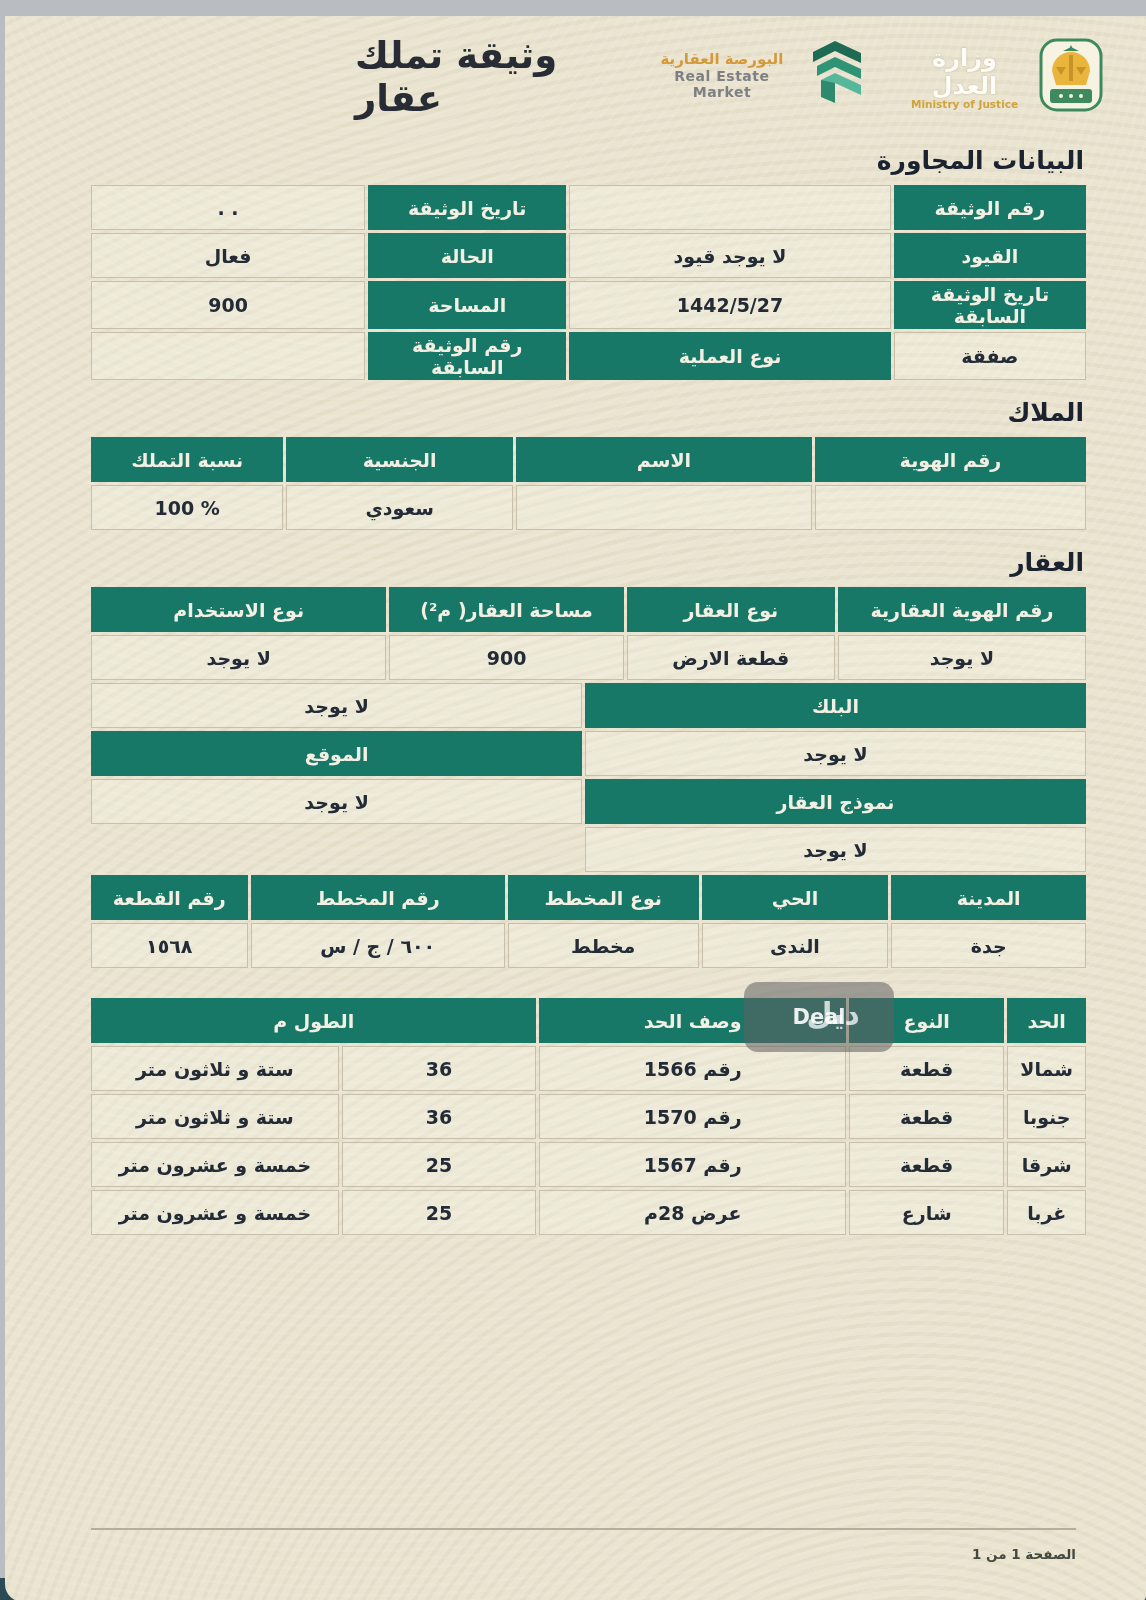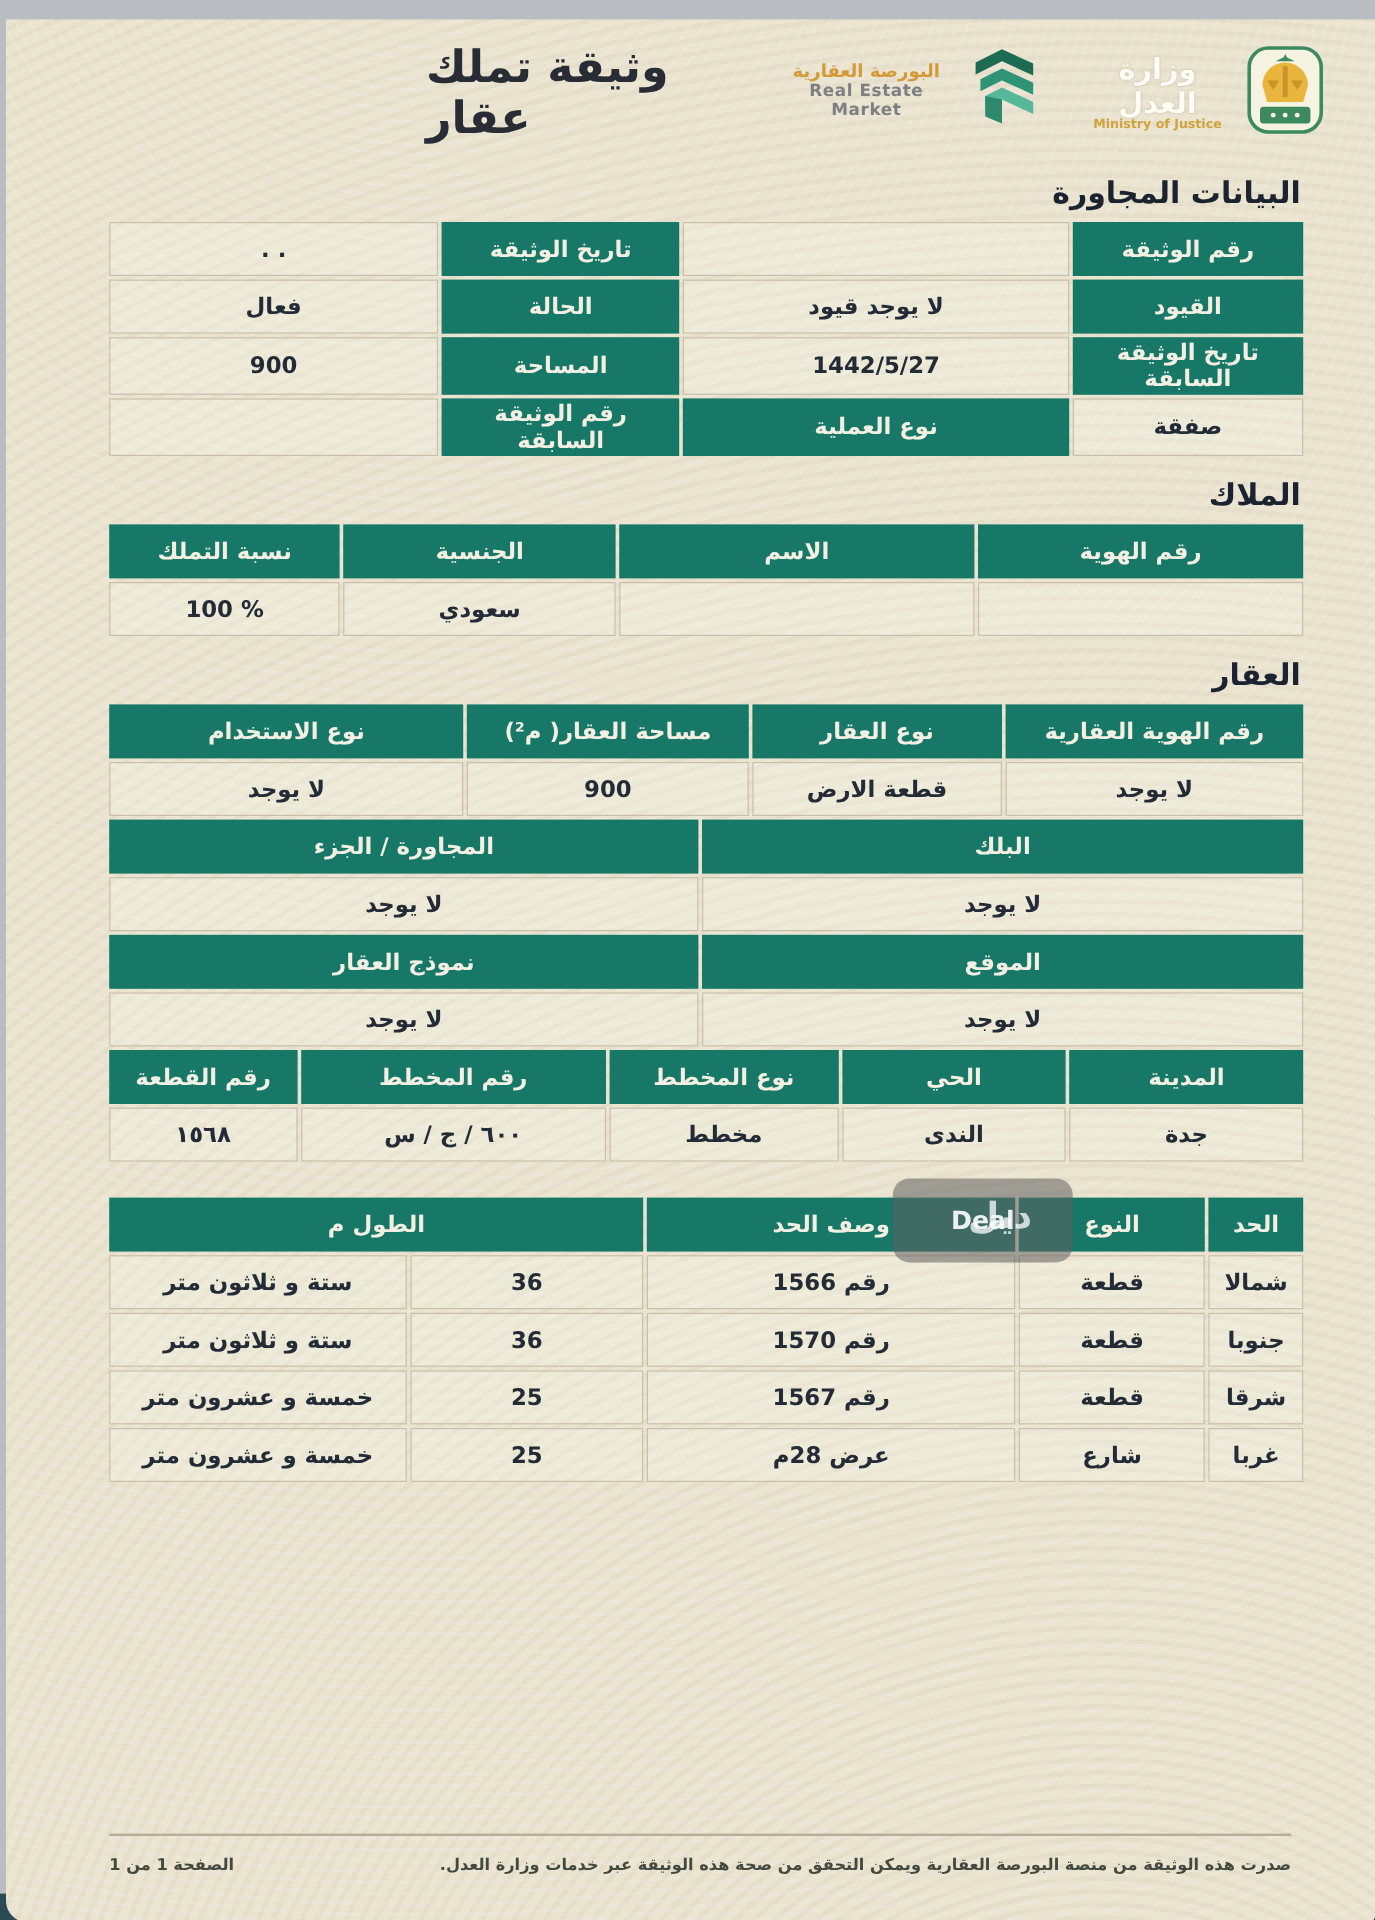--- a/index.html
+++ b/index.html
@@ -166,21 +166,20 @@
       <div class="cell lbl">نوع الاستخدام</div>
 
       <div class="cell val">لا يوجد</div>
       <div class="cell val">قطعة الارض</div>
       <div class="cell val">900</div>
       <div class="cell val">لا يوجد</div>
     </div>
 
     <div class="tbl tbl-prop-half gap-after">
       <div class="cell lbl">البلك</div>
-      <div class="cell lbl">المجاورة / الجزء</div>
       <div class="cell val">لا يوجد</div>
       <div class="cell val">لا يوجد</div>
 
       <div class="cell lbl">الموقع</div>
       <div class="cell lbl">نموذج العقار</div>
       <div class="cell val">لا يوجد</div>
       <div class="cell val">لا يوجد</div>
     </div>
 
     <div class="tbl tbl-prop-city">
@@ -231,20 +230,19 @@
         <div class="cell val">عرض 28م</div>
         <div class="cell val">25</div>
         <div class="cell val">خمسة و عشرون متر</div>
       </div>
     </div>
   </main>
 
   <footer>
     <div class="footer-line"></div>
     <div class="footer-row">
-      <div class="footer-note">صدرت هذه الوثيقة من منصة البورصة العقارية ويمكن التحقق من صحة هذه الوثيقة عبر خدمات وزارة العدل.</div>
       <div class="footer-page">الصفحة 1 من 1</div>
     </div>
   </footer>
 
 </div>
 
 <div class="bottom-strip"></div>
 
 </body></html>

